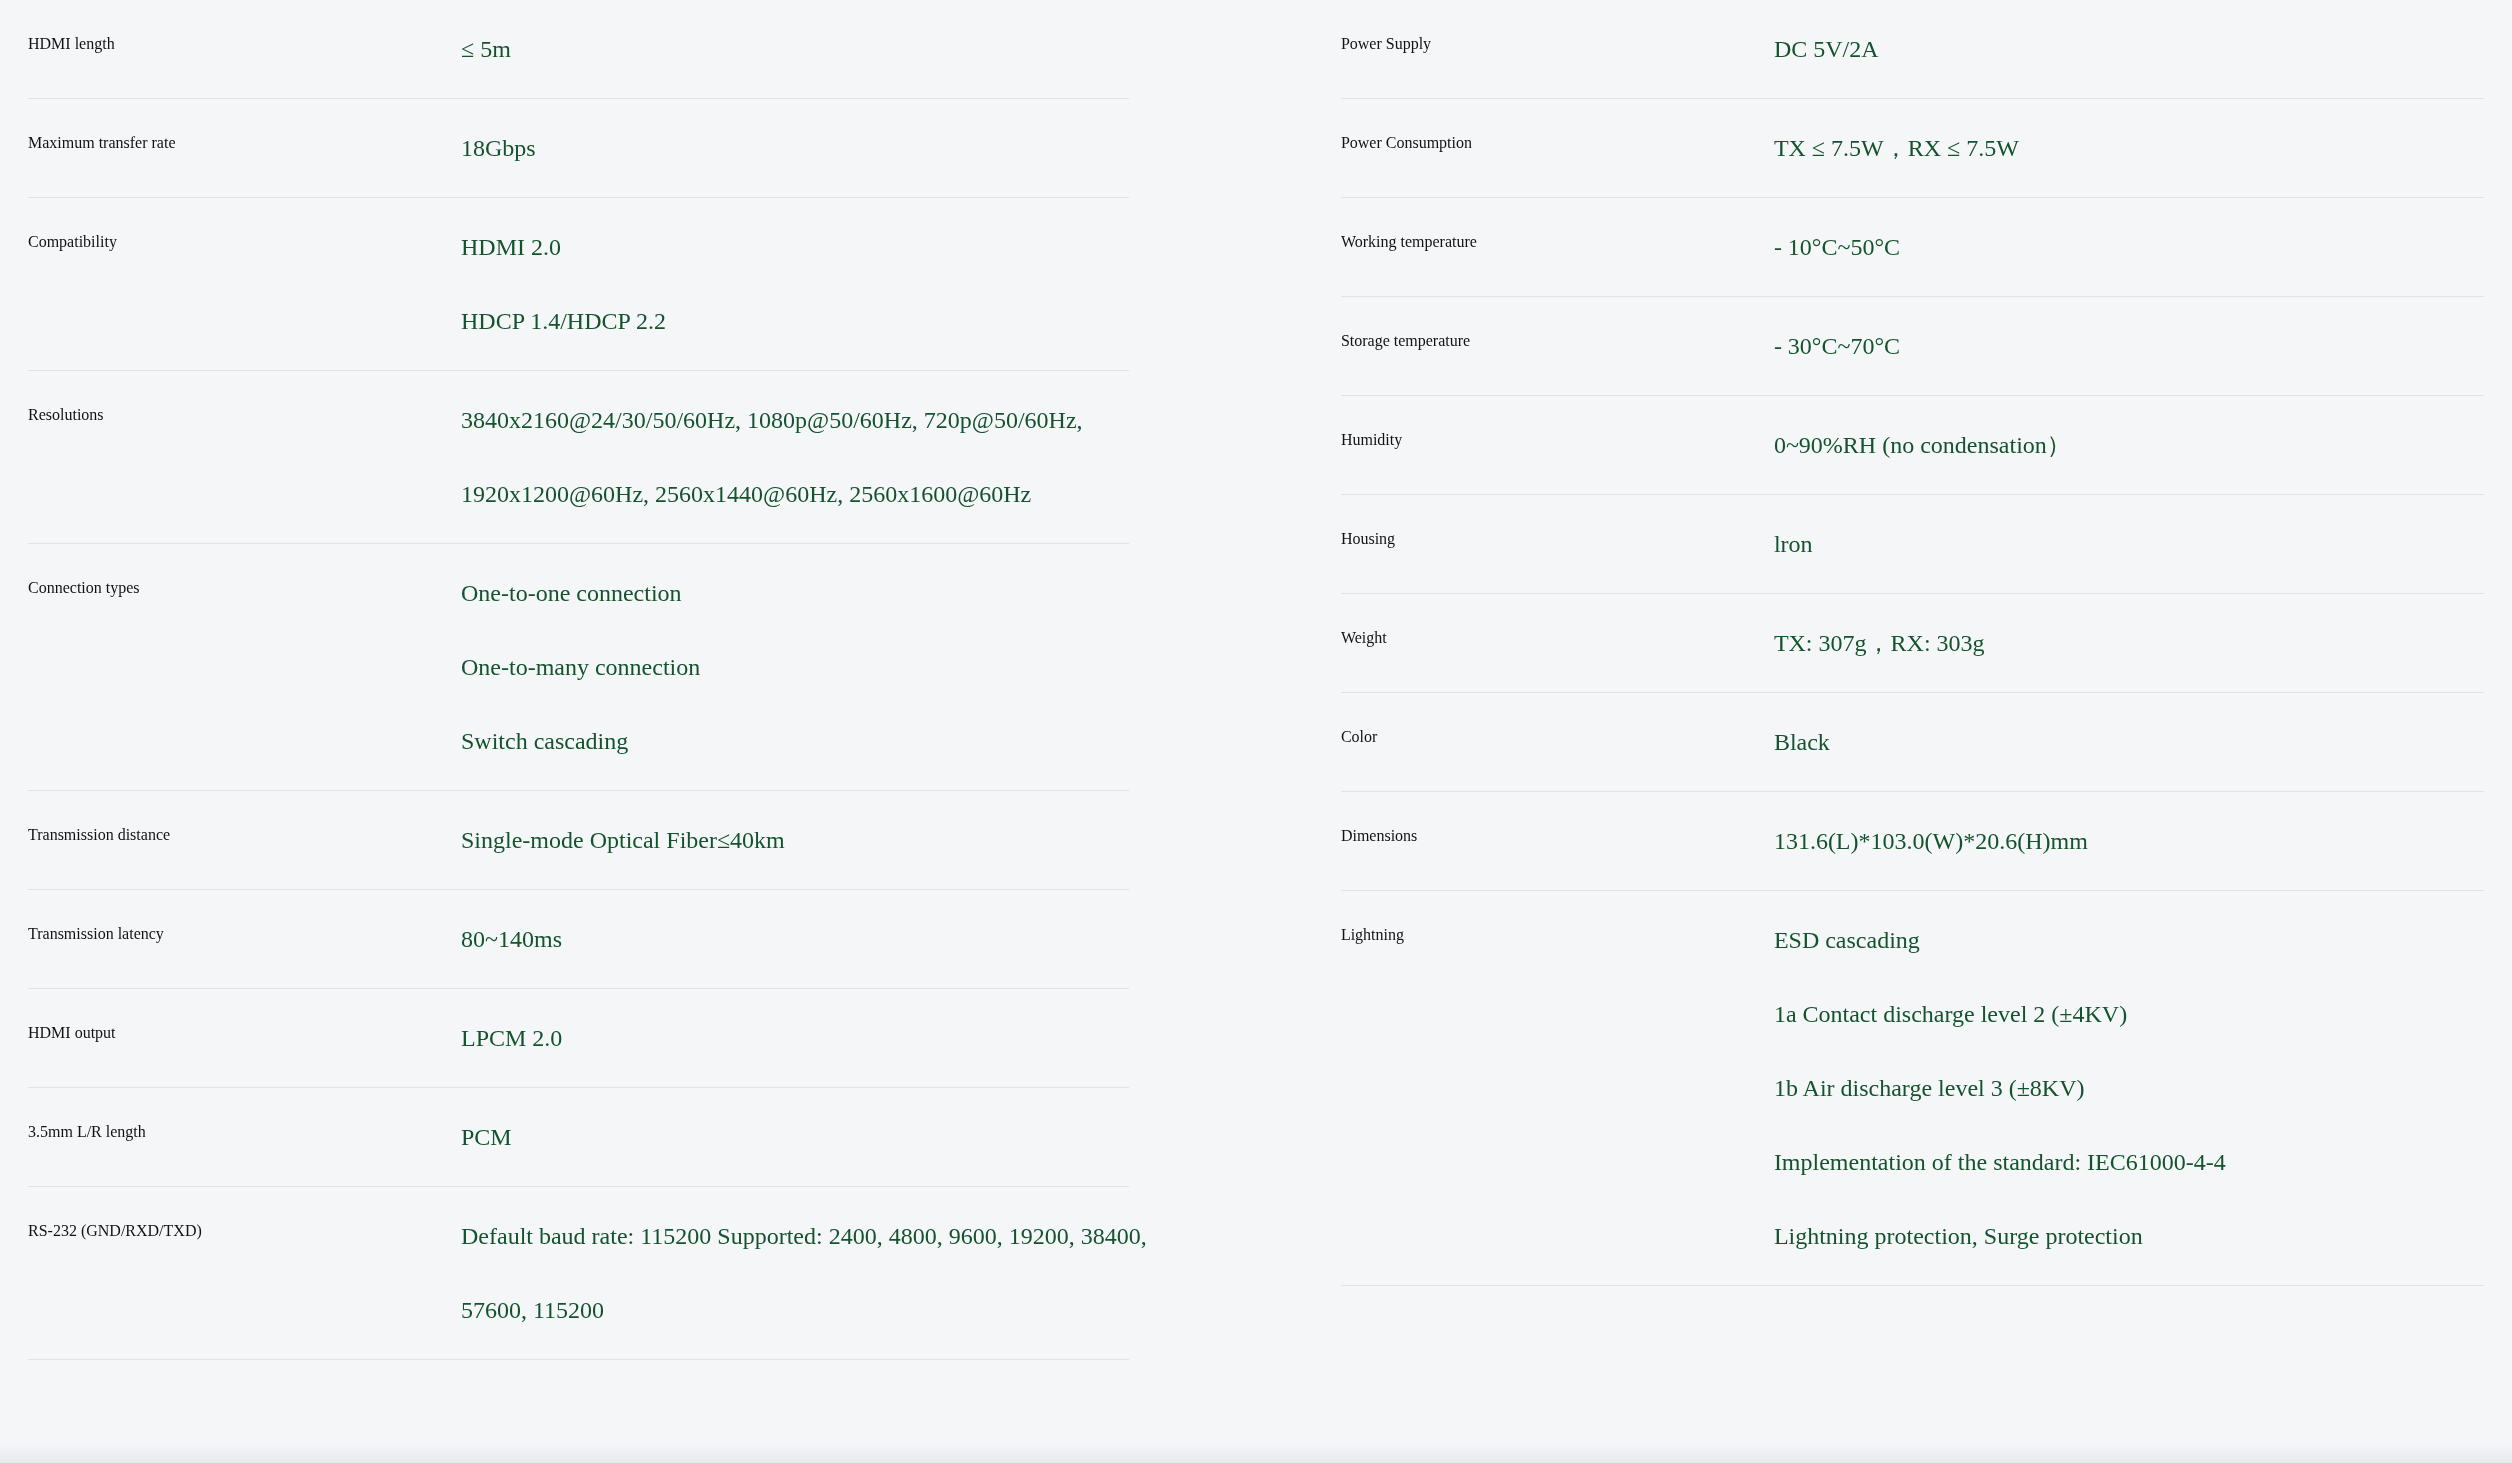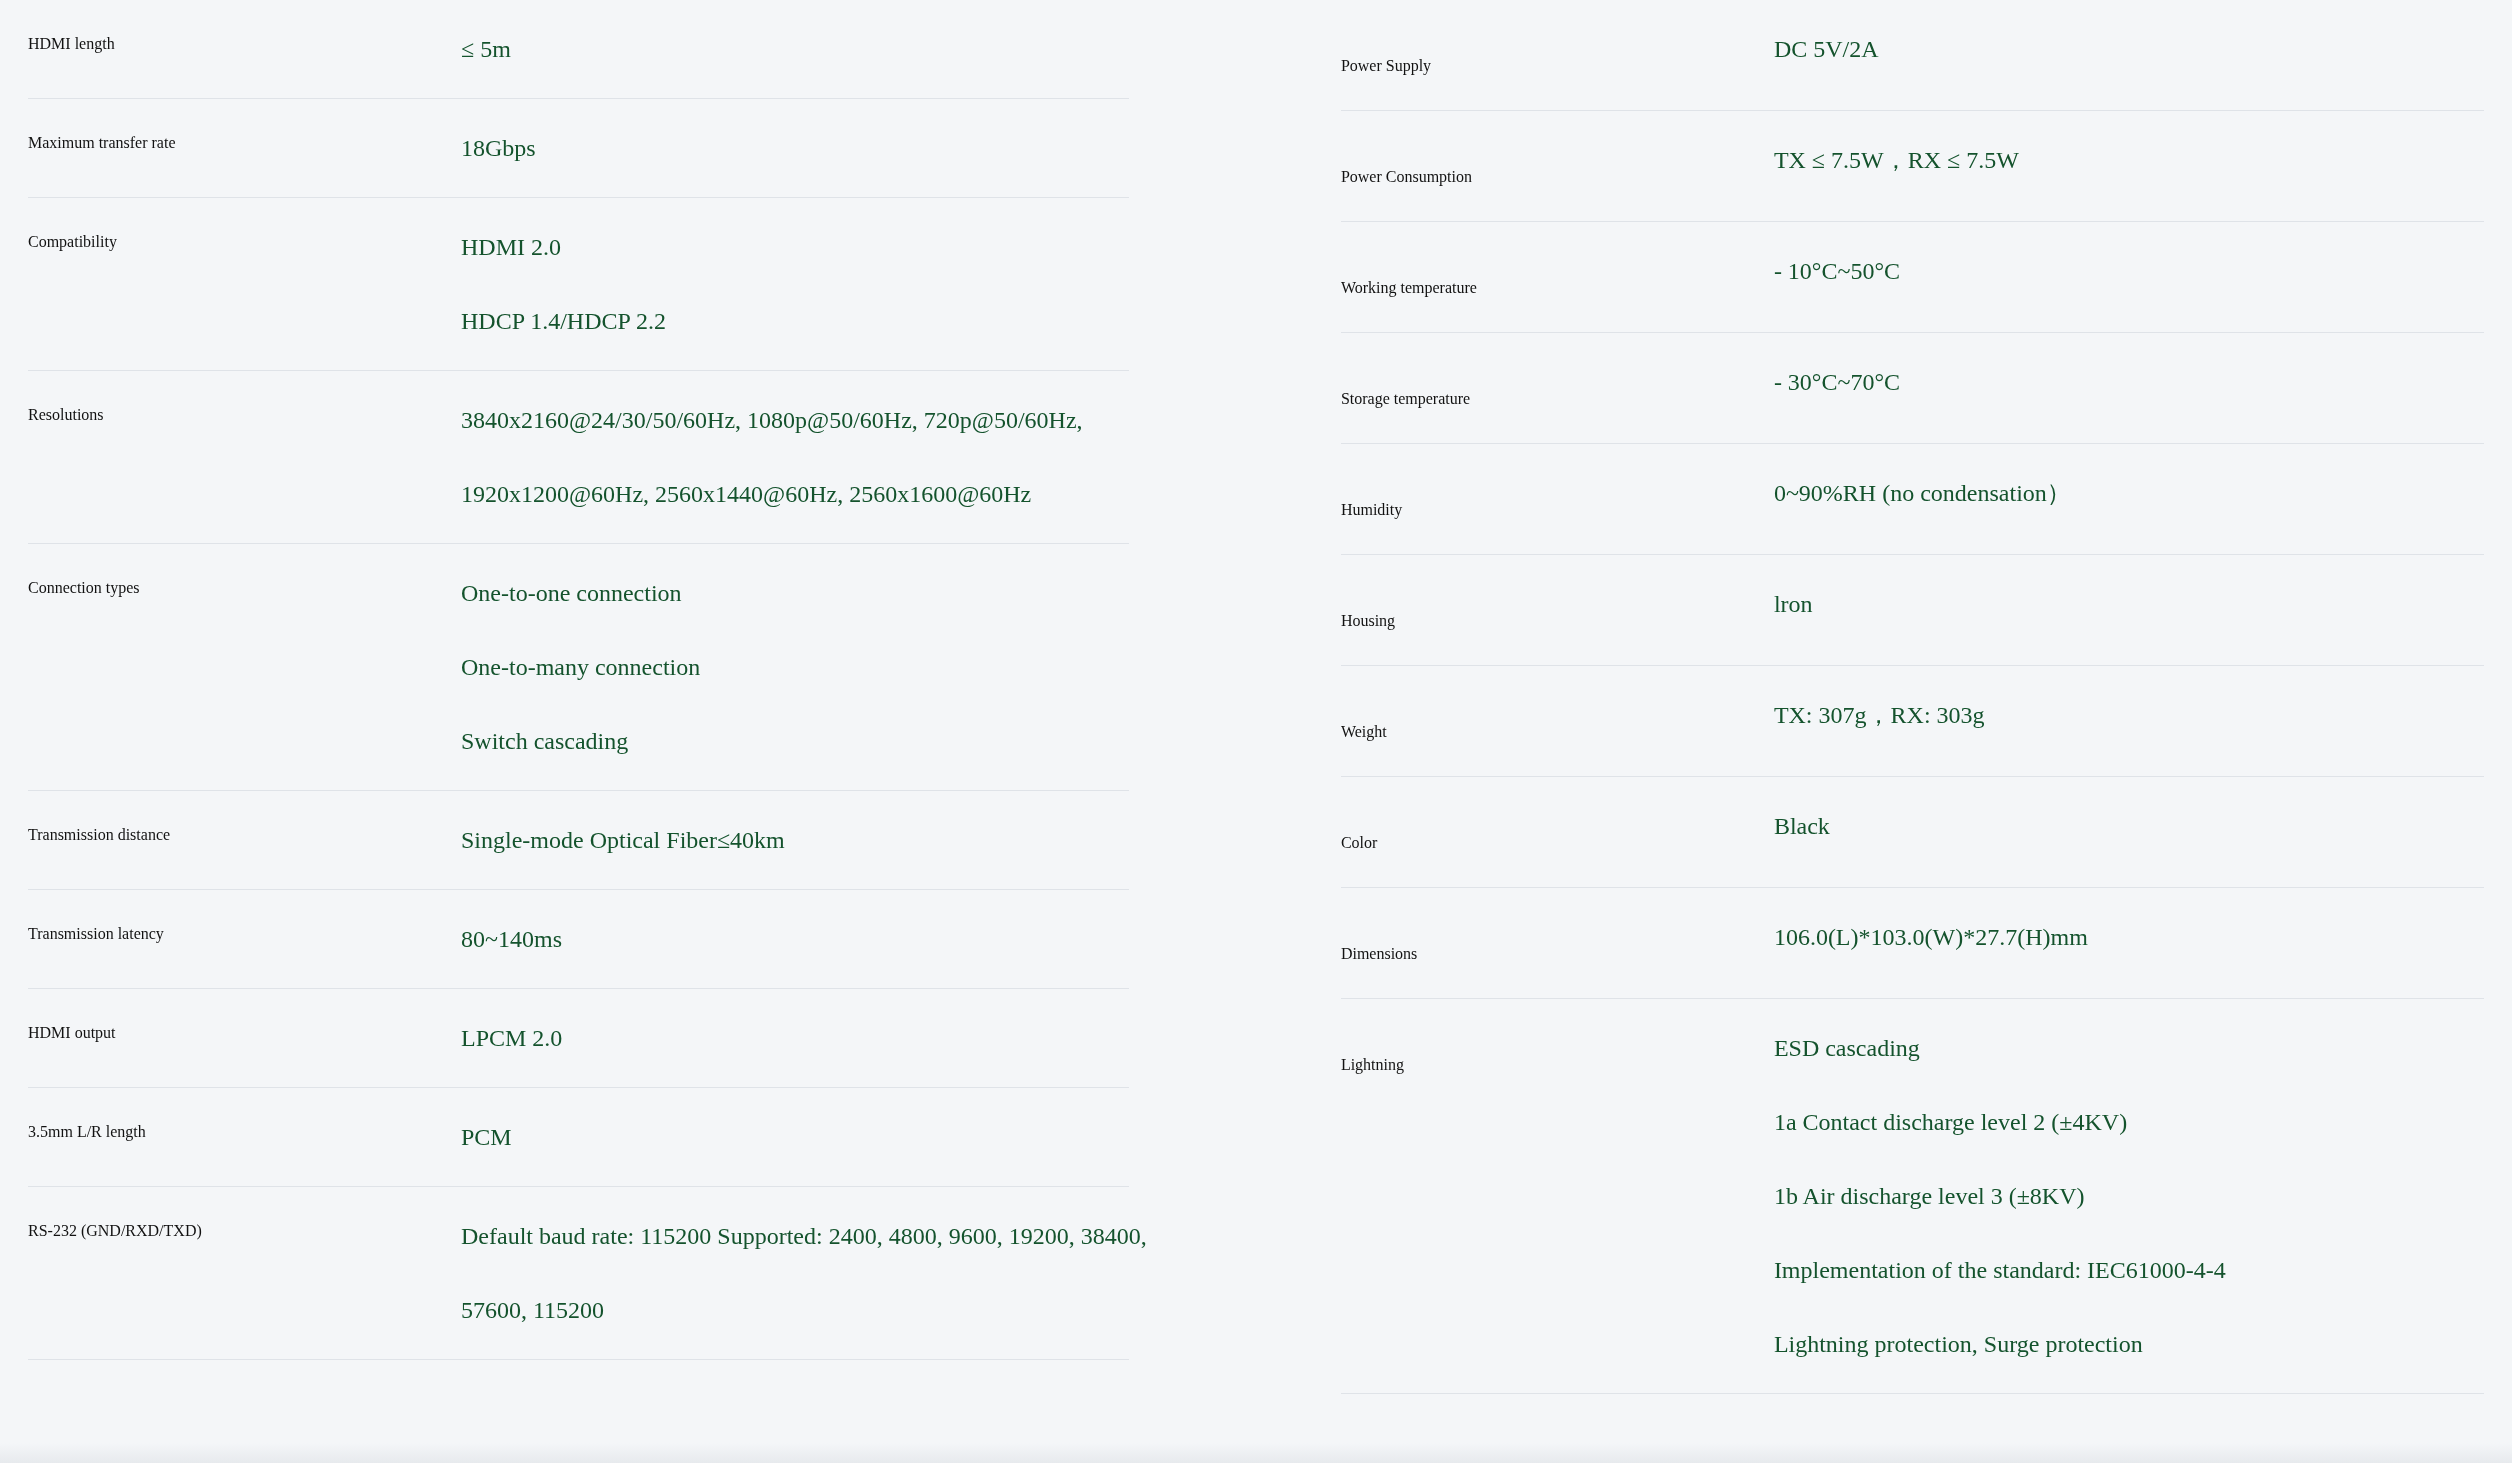--- a/index.html
+++ b/index.html
@@ -51,21 +51,21 @@
   }
   .spec-label {
     font-size: 16px;
     line-height: 1.25;
     color: #121212;
     box-sizing: border-box;
     flex: 0 0 auto;
     padding-top: 0;
   }
   .col-left .spec-label { width: 433px; }
-  .col-right .spec-label { width: 433px; margin-top: 22px; }
+  .col-right .spec-label { width: 433px; }
   .spec-values {
     flex: 1 1 auto;
     box-sizing: border-box;
   }
   .spec-value {
     font-size: 24px;
     line-height: 1.25;
     color: #14532d;
     white-space: nowrap;
   }
@@ -204,21 +204,21 @@
       </div>
       <div class="spec-row">
         <div class="spec-label">Color</div>
         <div class="spec-values">
           <div class="spec-value">Black</div>
         </div>
       </div>
       <div class="spec-row">
         <div class="spec-label">Dimensions</div>
         <div class="spec-values">
-          <div class="spec-value">106.0(L)*103.0(W)*27.7(H)mm</div>
+          <div class="spec-value">131.6(L)*103.0(W)*20.6(H)mm</div>
         </div>
       </div>
       <div class="spec-row">
         <div class="spec-label">Lightning</div>
         <div class="spec-values">
           <div class="spec-value">ESD cascading</div>
           <div class="spec-value">1a Contact discharge level 2 (±4KV)</div>
           <div class="spec-value">1b Air discharge level 3 (±8KV)</div>
           <div class="spec-value">Implementation of the standard: IEC61000-4-4</div>
           <div class="spec-value">Lightning protection, Surge protection</div>

